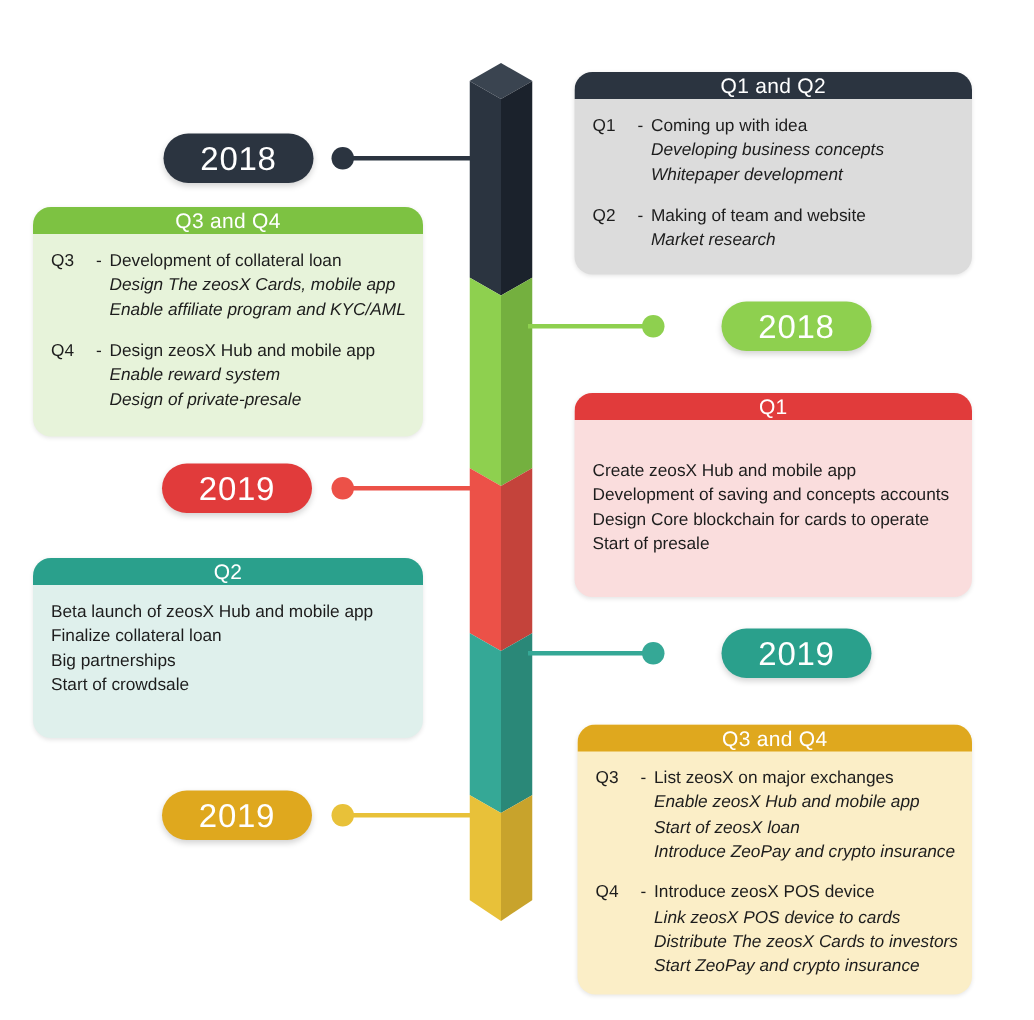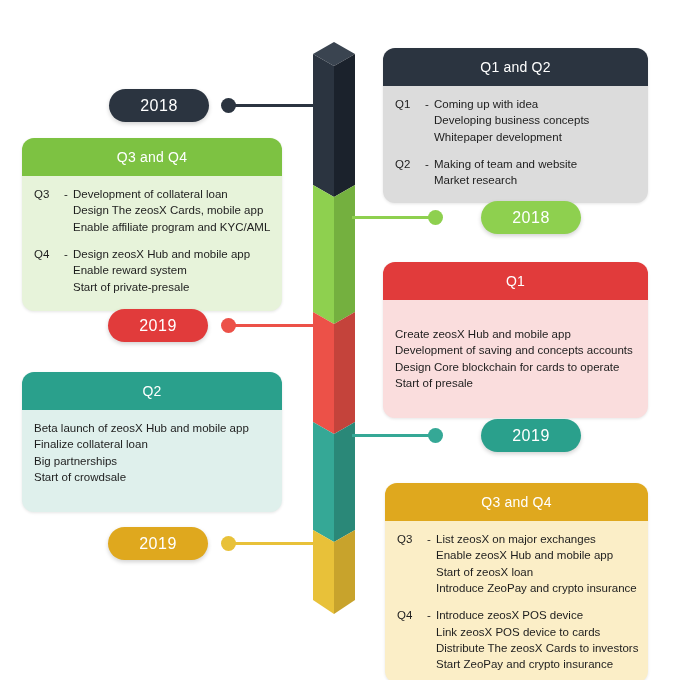--- a/index.html
+++ b/index.html
@@ -20,54 +20,54 @@
   .conn-line{position:absolute;height:3px;}
   .conn-dot{position:absolute;width:15px;height:15px;border-radius:50%;}
 
   
   .pill{
     position:absolute;
     height:33px;
     border-radius:17px;
     display:flex;align-items:center;justify-content:center;
     color:#ffffff;
-    font-size:16px;
+    font-size:22px;
     letter-spacing:.5px;
     box-shadow:0 2px 4px rgba(0,0,0,.18);
   }
   .pill span{display:block;line-height:1;}
 
   
   .panel{
     position:absolute;
     border-radius:12px;
     overflow:hidden;
     box-shadow:0 1px 3px rgba(0,0,0,.10);
   }
   .panel-head{
-    height:38px;
+    height:18px;
     display:flex;align-items:center;justify-content:center;
     color:#ffffff;
     font-size:14px;
     font-weight:400;
     letter-spacing:.2px;
   }
   .panel-body{
     padding:10px 0 10px 0;
     font-size:11.5px;
     color:#1d1d1d;
     line-height:1.42;
   }
   .grp{padding:0 12px;}
   .grp + .grp{margin-top:11px;}
   .row{white-space:nowrap;display:flex;}
   .row-lbl{width:30px;flex:0 0 auto;}
   .row-dash{width:9px;flex:0 0 auto;}
   .row-txt{flex:1 1 auto;}
-  .row-ind{padding-left:39px;}
+  .row-ind{padding-left:39px;font-style:italic;}
   .row-plain{padding-left:0;}
 </style>
 </head>
 <body>
 
 <div id="stage">
 
   <div class="spine">
     <svg width="42" height="575" viewBox="0 0 42 575" xmlns="http://www.w3.org/2000/svg">
 
@@ -137,21 +137,21 @@
         <div class="row row-ind">Design The zeosX Cards, mobile app</div>
         <div class="row row-ind">Enable affiliate program and KYC/AML</div>
       </div>
       <div class="grp">
         <div class="row">
           <span class="row-lbl">Q4</span>
           <span class="row-dash">-</span>
           <span class="row-txt">Design zeosX Hub and mobile app</span>
         </div>
         <div class="row row-ind">Enable reward system</div>
-        <div class="row row-ind">Start of private-presale</div>
+        <div class="row row-ind">Design of private-presale</div>
       </div>
     </div>
   </div>
 
   <div class="conn-line" style="left:232px;top:324px;width:84px;background:#ec5148;"></div>
   <div class="conn-dot" style="left:221px;top:318px;background:#ec5148;"></div>
   <div class="pill" style="left:108px;top:309px;width:100px;background:#e13b3b;">
     <span>2019</span>
   </div>
 

